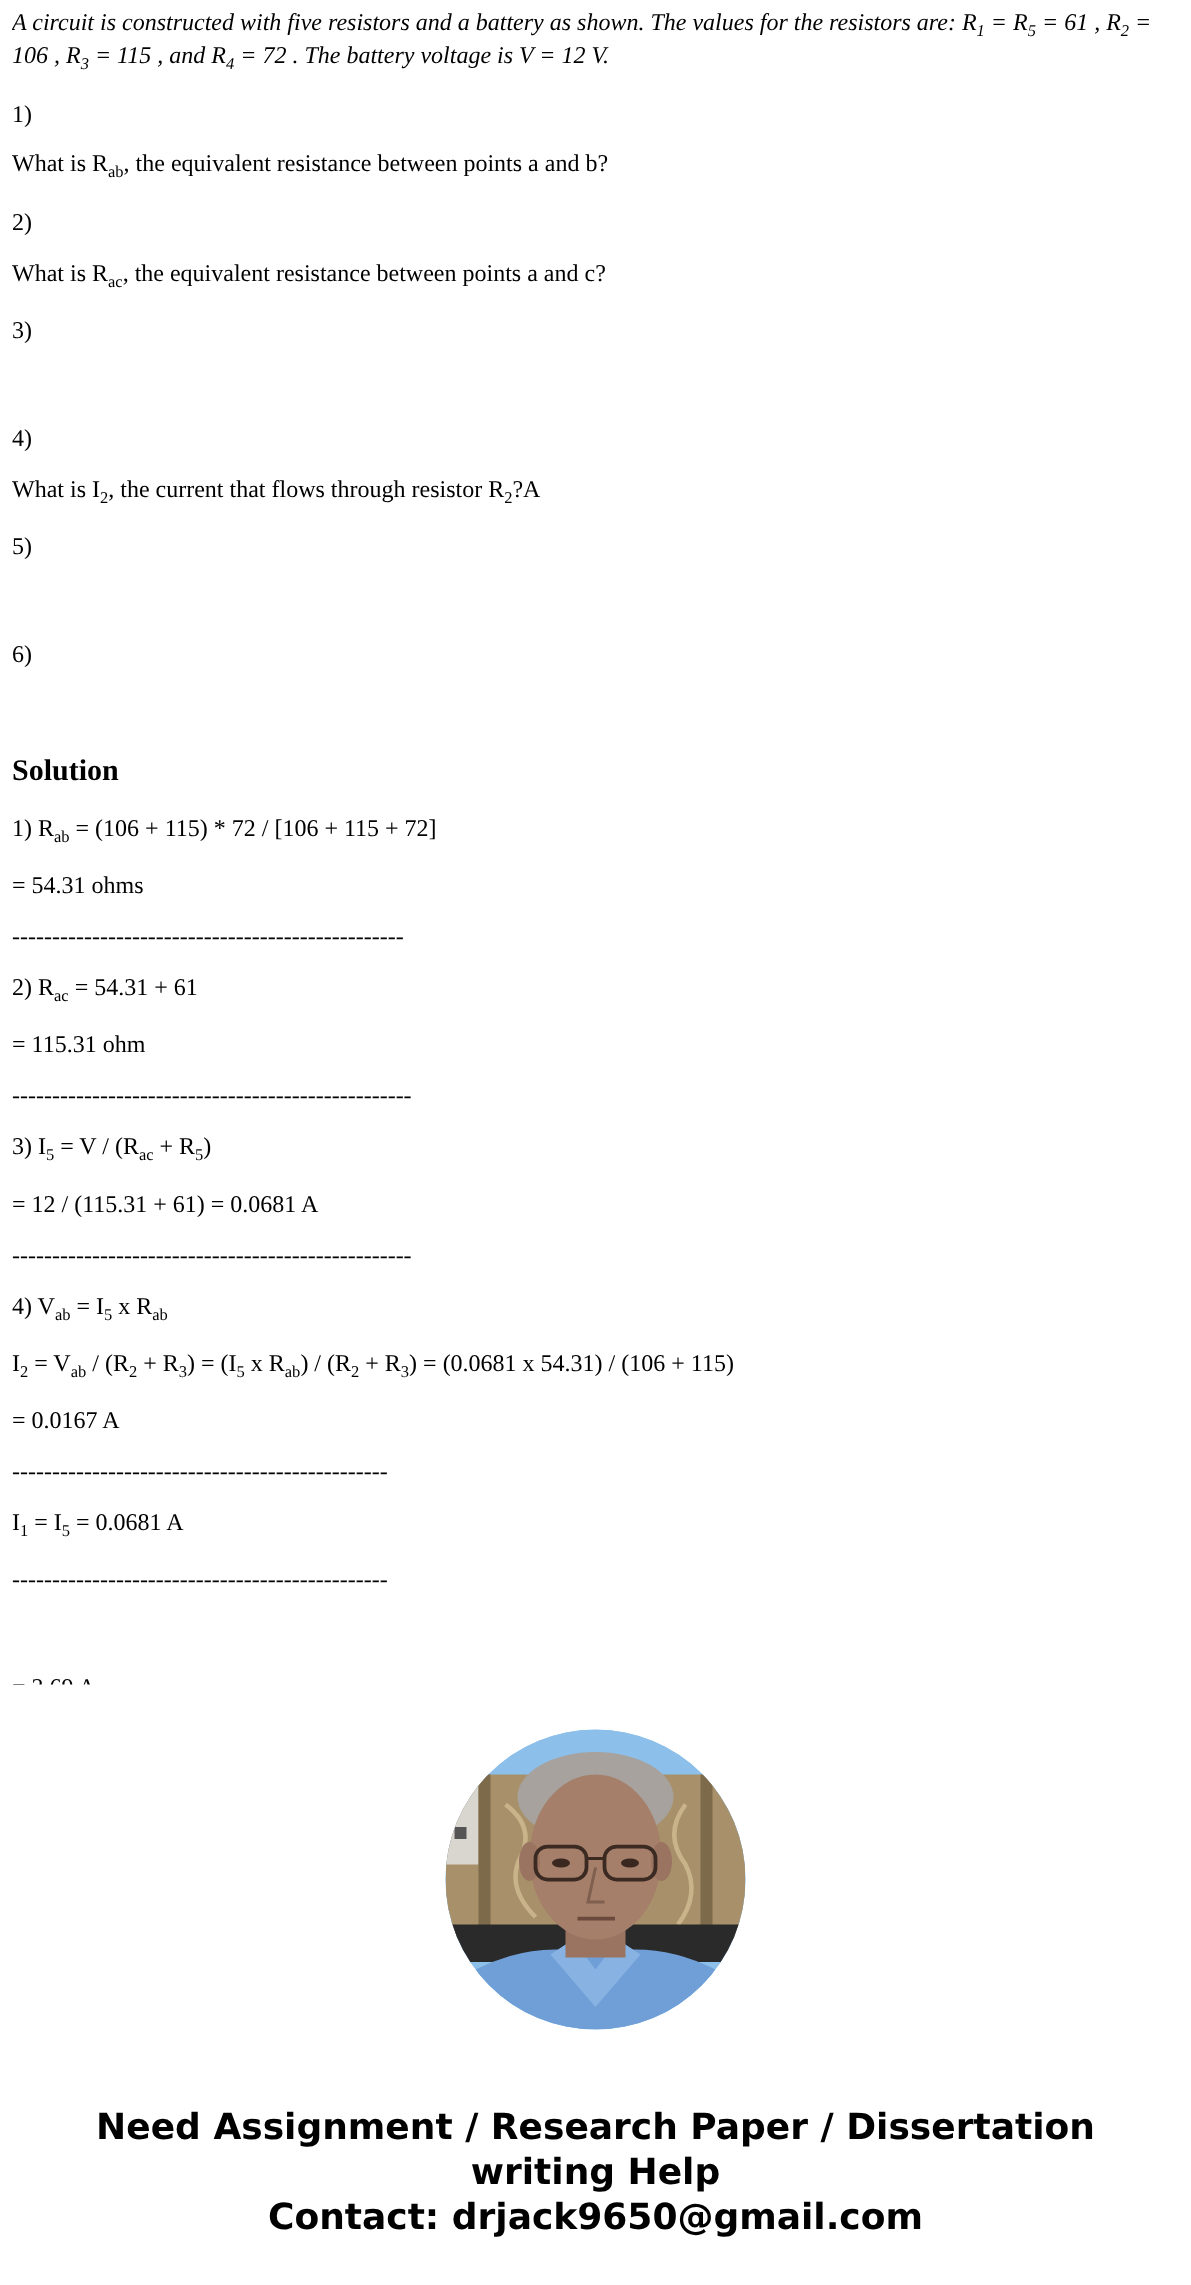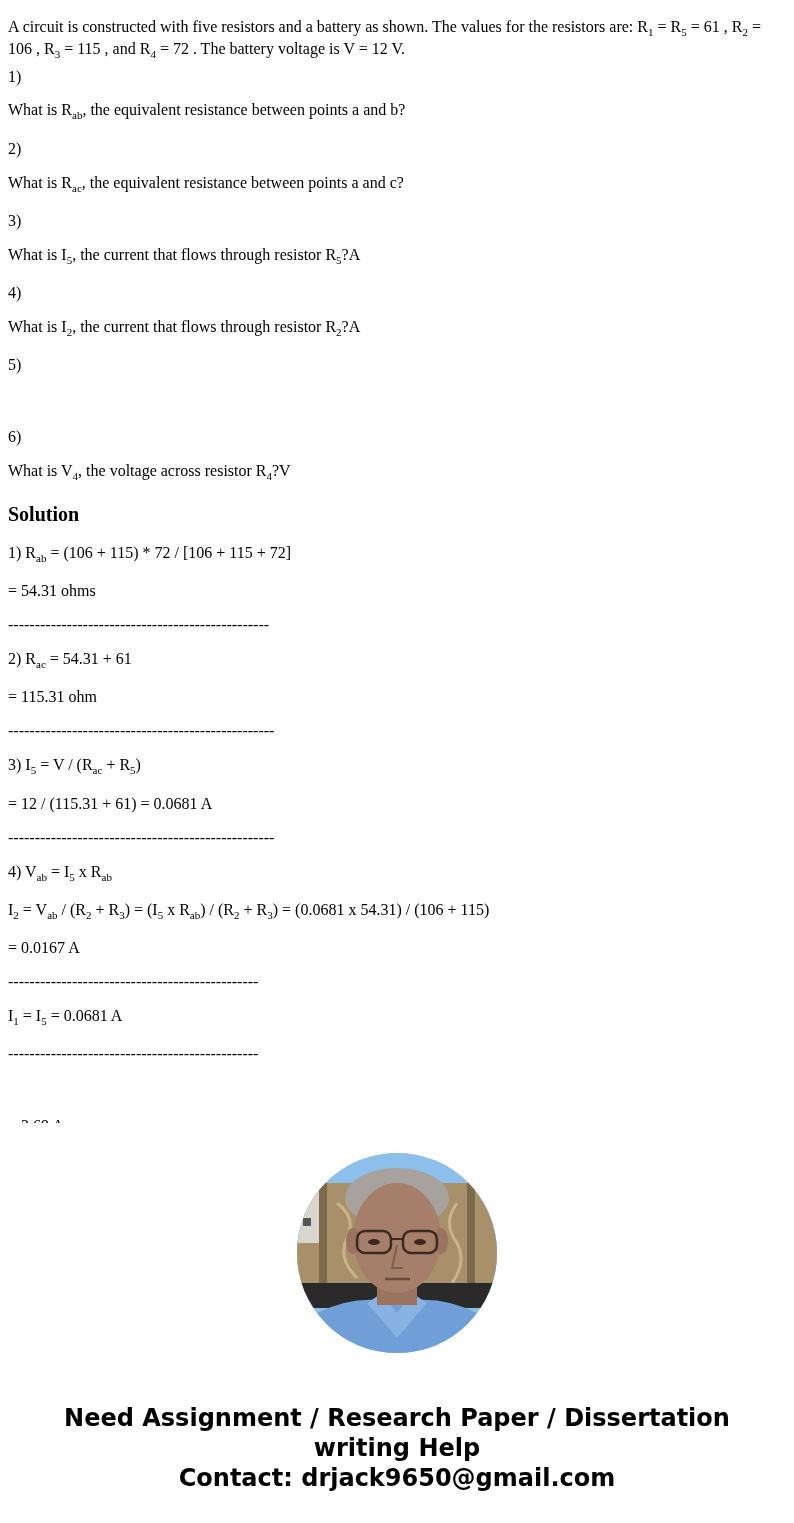--- a/index.html
+++ b/index.html
@@ -71,38 +71,36 @@
       line-height: 30px;
       color: #000;
     }
     .footer div { white-space: nowrap; }
   </style>
 </head>
 <body>
 
 <div class="content">
 
-  <p class="wrap" style="top:16px;"><span>A circuit is constructed with five resistors and a battery as shown. The values for the resistors are: R</span><sub>1</sub><span> = R</span><sub>5</sub><span> = 61 , R</span><sub>2</sub><span> = 106 , R</span><sub>3</sub><span> = 115 , and R</span><sub>4</sub><span> = 72 . The battery voltage is V = 12 V.</span></p>
+  <p class="wrap" style="top:5px;font-style:italic;"><span>A circuit is constructed with five resistors and a battery as shown. The values for the resistors are: R</span><sub>1</sub><span> = R</span><sub>5</sub><span> = 61 , R</span><sub>2</sub><span> = 106 , R</span><sub>3</sub><span> = 115 , and R</span><sub>4</sub><span> = 72 . The battery voltage is V = 12 V.</span></p>
 
   <p style="top:66px;">1)</p>
   <p style="top:99px;"><span>What is R</span><sub>ab</sub><span>, the equivalent resistance between points a and b?</span></p>
 
   <p style="top:138px;">2)</p>
   <p style="top:172px;"><span>What is R</span><sub>ac</sub><span>, the equivalent resistance between points a and c?</span></p>
 
   <p style="top:210px;">3)</p>
-  <p style="top:244px;"><span>What is I</span><sub>5</sub><span>, the current that flows through resistor R</span><sub>5</sub><span>?A</span></p>
 
   <p style="top:282px;">4)</p>
   <p style="top:316px;"><span>What is I</span><sub>2</sub><span>, the current that flows through resistor R</span><sub>2</sub><span>?A</span></p>
 
   <p style="top:354px;">5)</p>
 
   <p style="top:426px;">6)</p>
-  <p style="top:460px;"><span>What is V</span><sub>4</sub><span>, the voltage across resistor R</span><sub>4</sub><span>?V</span></p>
 
   <h3 class="solution-heading" style="top:503px;">Solution</h3>
 
   <p style="top:542px;"><span>1) R</span><sub>ab</sub><span> = (106 + 115) * 72 / [106 + 115 + 72]</span></p>
   <p style="top:580px;">= 54.31 ohms</p>
   <p style="top:614px;">-------------------------------------------------</p>
 
   <p style="top:648px;text-align:right;"><span>2) R</span><sub>ac</sub><span> = 54.31 + 61</span></p>
   <p style="top:686px;">= 115.31 ohm</p>
   <p style="top:720px;">--------------------------------------------------</p>

